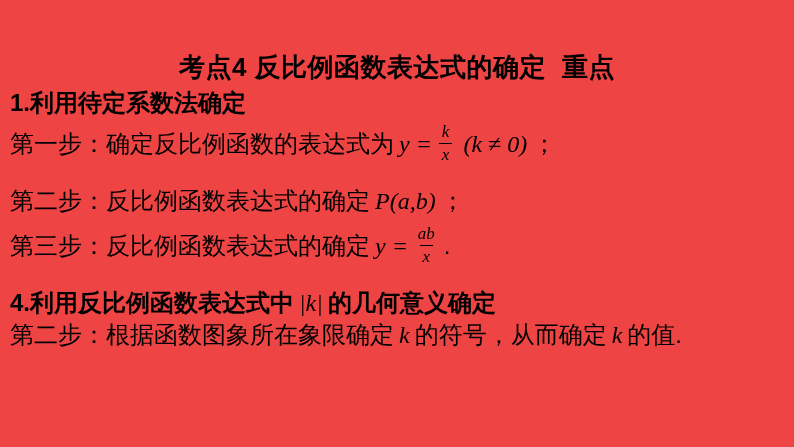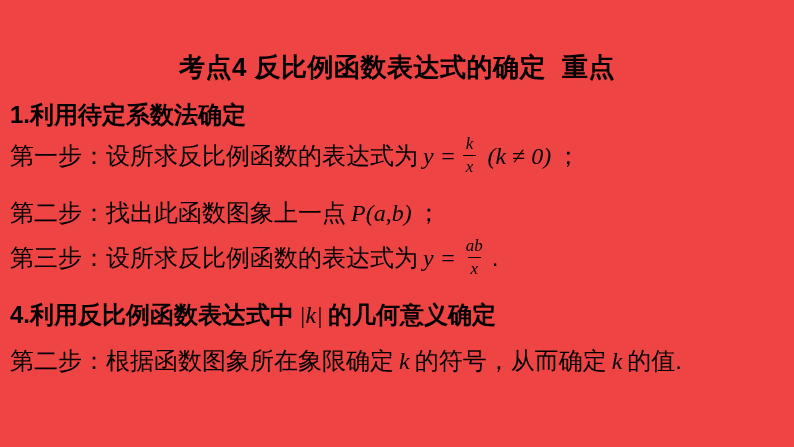--- a/index.html
+++ b/index.html
@@ -22,28 +22,28 @@
     letter-spacing: 0.5px;
     white-space: nowrap;
   }
   .title .tag { margin-left: 16px; }
   .line {
     margin-left: 10px;
     line-height: 32px;
     font-size: 24px;
     white-space: nowrap;
   }
-  .heading { font-weight: 700; margin-top: 15px; }
+  .heading { font-weight: 700; margin-top: 3px; }
   .h2 { margin-top: 12px; }
   .step { font-weight: 400; }
   .s2 { margin-top: 6px; min-height: 48px; display: block; }
   .s3 { margin-top: 12px; }
   .s4 { margin-top: 10px; min-height: 48px; display: block; }
   .s6 { margin-top: 10px; }
-  .s7 { margin-top: 14px; }
+  .s7 { }
   .math {
     font-family: "Liberation Serif", serif;
     font-style: italic;
     font-size: 24px;
     font-weight: 400;
     margin: 0 5px;
   }
   .frac {
     display: inline-flex;
     flex-direction: column;
@@ -68,32 +68,32 @@
 
 <div class="slide">
 
   <div class="title">
     <span>考点4 反比例函数表达式的确定</span><span class="tag">重点</span>
   </div>
 
   <div class="line heading">1.利用待定系数法确定</div>
 
   <div class="line step s2">
-    <span>第一步：设所求反比例函数的表达式为</span><span class="math">y =</span><span class="frac">
+    <span>第一步：确定反比例函数的表达式为</span><span class="math">y =</span><span class="frac">
         <span class="num">k</span>
         <span class="den">x</span>
       </span><span class="math">(k ≠ 0)</span><span>；</span>
   </div>
 
   <div class="line step s3">
-    <span>第二步：找出此函数图象上一点</span><span class="math">P(a,b)</span><span>；</span>
+    <span>第二步：反比例函数表达式的确定</span><span class="math">P(a,b)</span><span>；</span>
   </div>
 
   <div class="line step s4">
-    <span>第三步：设所求反比例函数的表达式为</span><span class="math">y =</span><span class="frac">
+    <span>第三步：反比例函数表达式的确定</span><span class="math">y =</span><span class="frac">
         <span class="num">ab</span>
         <span class="den">x</span>
       </span><span>.</span>
   </div>
 
   <div class="line heading h2">
     <span>4.利用反比例函数表达式中</span><span class="math">|k|</span><span>的几何意义确定</span>
   </div>
 
 

